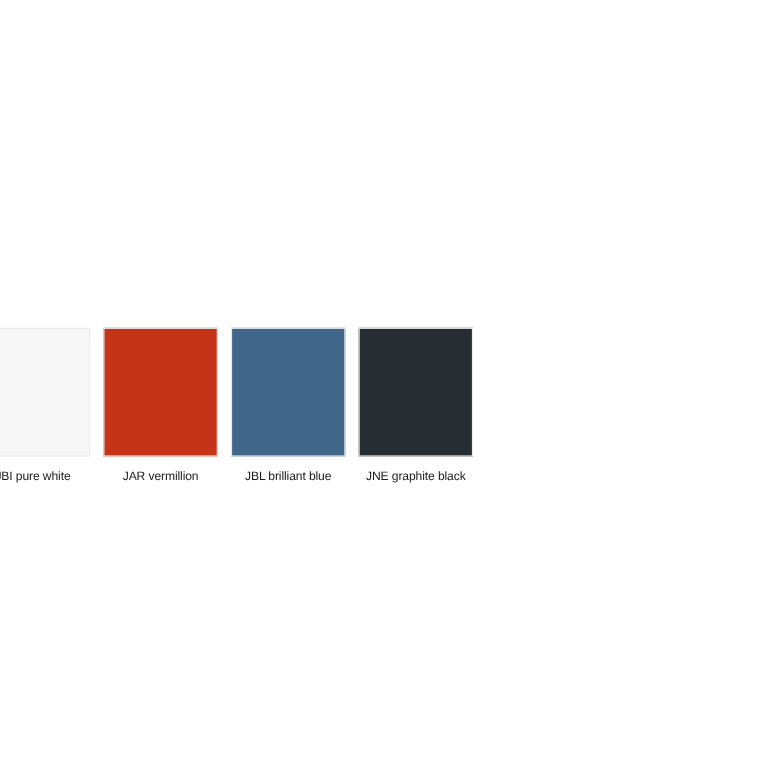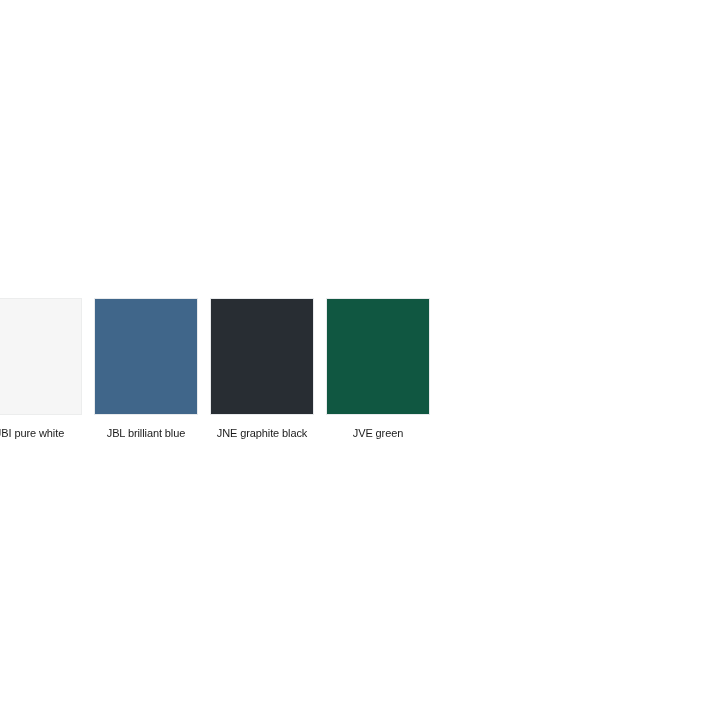--- a/index.html
+++ b/index.html
@@ -63,30 +63,30 @@
 </head>
 <body style="background: rgb(255, 255, 255);">
 
 <div id="swatch-strip">
 
   <div class="swatch-card is-light">
     <div class="swatch-chip" style="background: rgb(246, 246, 246);"></div>
     <div class="swatch-label" style="color: rgb(27, 27, 27);">JBI pure white</div>
   </div>
 
+  <div class="swatch-card">
+    <div class="swatch-chip" style="background: rgb(198, 52, 24);"></div>
+    <div class="swatch-label" style="color: rgb(27, 27, 27);">JAR vermillion</div>
+  </div>
 
   <div class="swatch-card">
     <div class="swatch-chip" style="background: rgb(64, 102, 138);"></div>
     <div class="swatch-label" style="color: rgb(27, 27, 27);">JBL brilliant blue</div>
   </div>
 
   <div class="swatch-card">
     <div class="swatch-chip" style="background: rgb(40, 45, 51);"></div>
     <div class="swatch-label" style="color: rgb(27, 27, 27);">JNE graphite black</div>
   </div>
 
-  <div class="swatch-card">
-    <div class="swatch-chip" style="background: rgb(16, 87, 65);"></div>
-    <div class="swatch-label" style="color: rgb(27, 27, 27);">JVE green</div>
-  </div>
 
 
 </div>
 
 </body></html>

